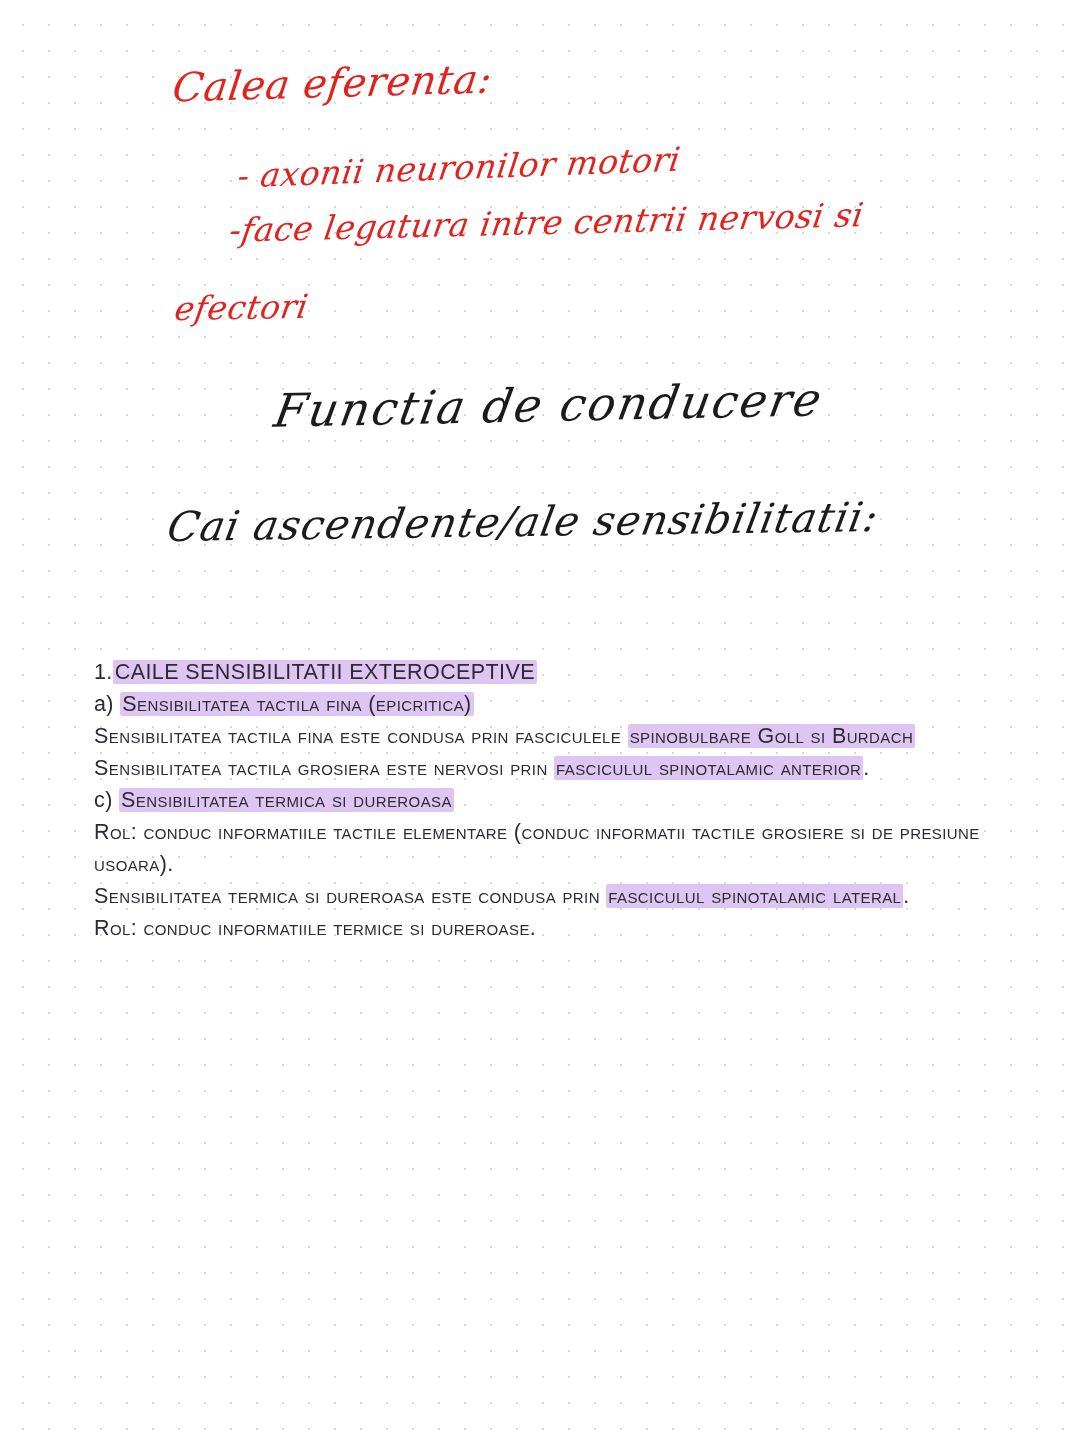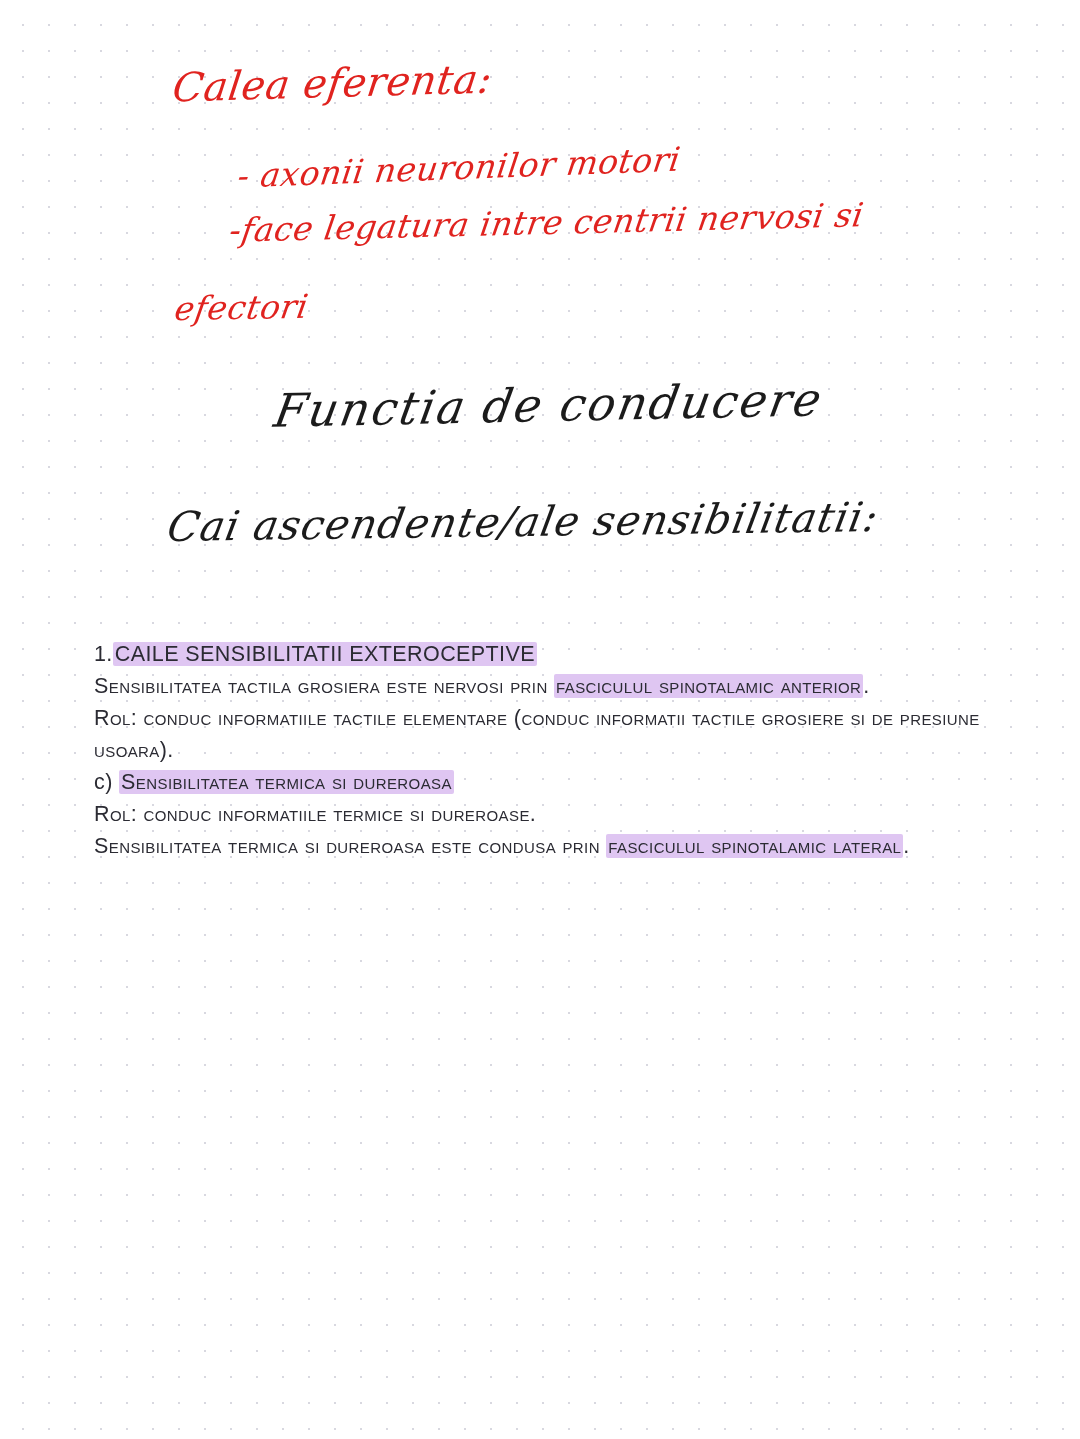--- a/index.html
+++ b/index.html
@@ -88,21 +88,21 @@
     top: 498px;
     font-size: 41px;
     letter-spacing: 1px;
     transform: rotate(-0.8deg) skewX(-11deg);
   }
 
   
   .body-text {
     position: absolute;
     left: 94px;
-    top: 638px;
+    top: 656px;
     width: 930px;
     color: #2b2b33;
     font-family: "Liberation Sans", sans-serif;
     font-size: 21.5px;
     font-variant: small-caps;
     letter-spacing: 0.4px;
     line-height: 32px;
   }
 
   .body-text p {
@@ -136,30 +136,32 @@
 
   <div class="hand hand-black" id="title-functia">Functia de conducere</div>
 
   <div class="hand hand-black" id="title-cai">Cai ascendente/ale sensibilitatii:</div>
 
   <div class="body-text">
 
     <p><span class="nocaps">1.</span><span class="hl">CAILE SENSIBILITATII EXTEROCEPTIVE</span></p>
 
 
+    <p><span class="nocaps">a)</span> <span class="hl">Sensibilitatea tactila fina (epicritica)</span></p>
 
+    <p><span>Sensibilitatea tactila fina este condusa prin fasciculele </span><span class="hl">spinobulbare Goll si Burdach</span><span></span></p>
 
 
 
     <p><span>Sensibilitatea tactila grosiera este nervosi prin </span><span class="hl">fasciculul spinotalamic anterior</span><span>.</span></p>
 
 
+    <p><span class="nocaps">c)</span> <span class="hl">Sensibilitatea termica si dureroasa</span></p>
+
     <p>Rol: conduc informatiile tactile elementare (conduc informatii tactile grosiere si de presiune usoara).</p>
 
-    <p><span class="nocaps">c)</span> <span class="hl">Sensibilitatea termica si dureroasa</span></p>
+    <p><span>Sensibilitatea termica si dureroasa este condusa prin </span><span class="hl">fasciculul spinotalamic lateral</span><span>.</span></p>
 
     <p>Rol: conduc informatiile termice si dureroase.</p>
-
-    <p><span>Sensibilitatea termica si dureroasa este condusa prin </span><span class="hl">fasciculul spinotalamic lateral</span><span>.</span></p>
 
   </div>
 
 </div>
 
 </body></html>

